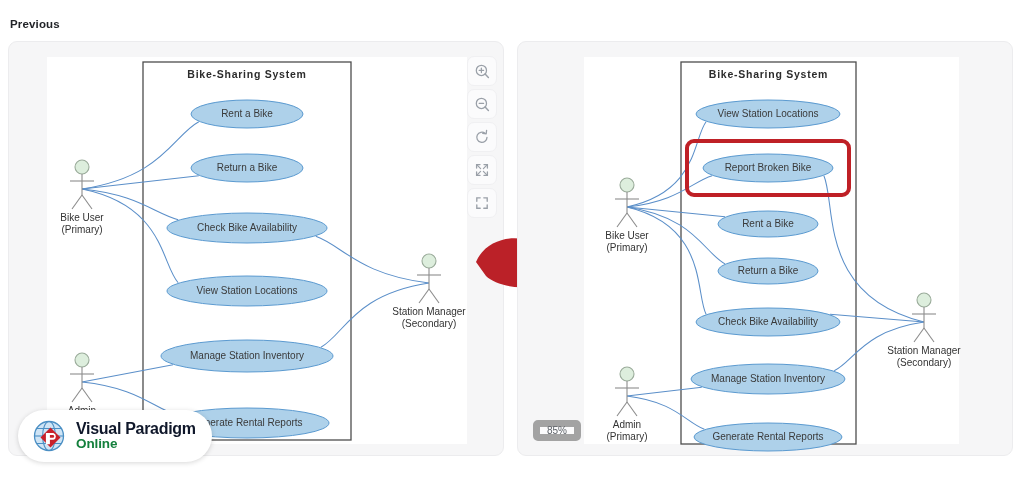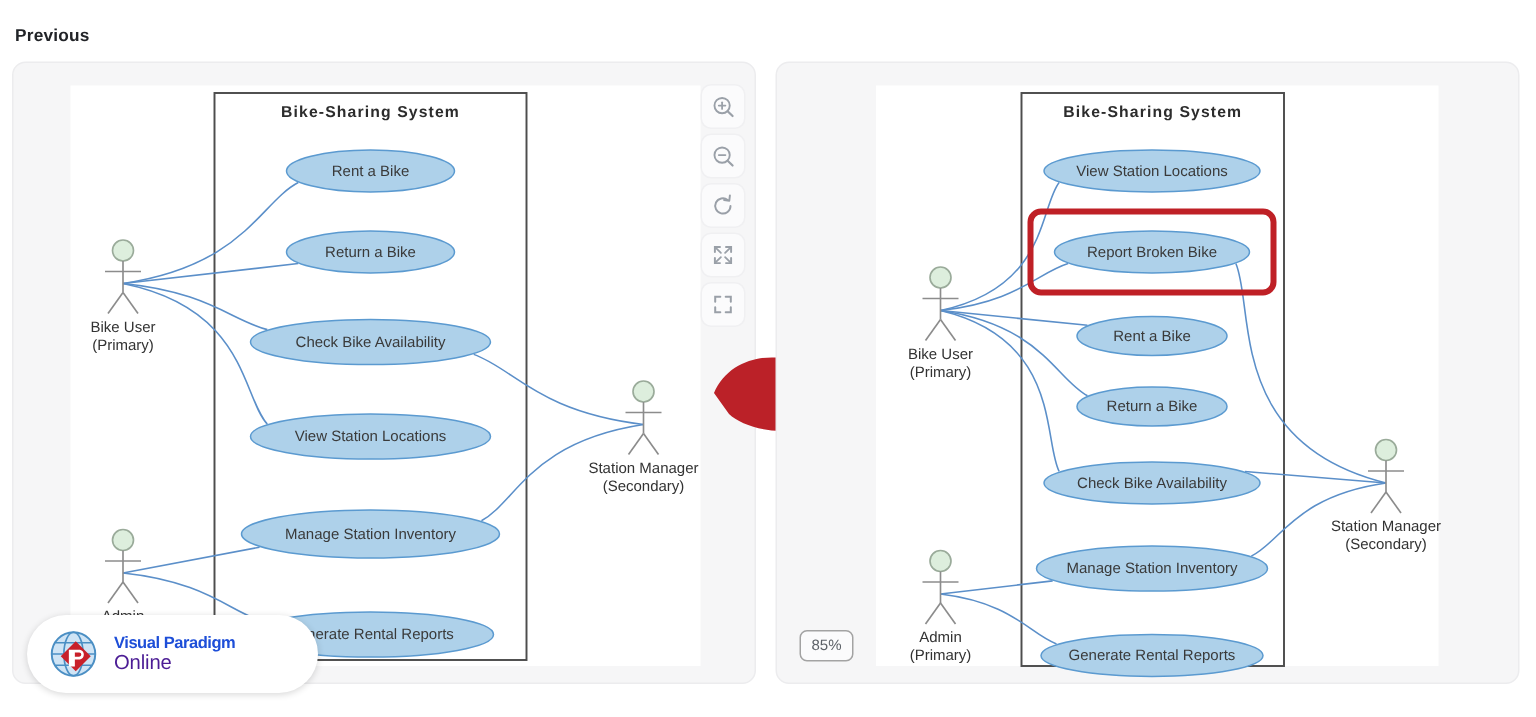--- a/index.html
+++ b/index.html
@@ -86,21 +86,21 @@
 
   
   .zoom-badge {
     position: absolute;
     left: 15px;
     bottom: 14px;
     min-width: 32px;
     height: 21px;
     padding: 0 7px;
     background: #fbfbfc;
-    border: 1px solid #a3a3a3;
+    border: 7px solid #a3a3a3;
     border-radius: 5px;
     font-size: 10px;
     color: #5d6268;
     display: flex;
     align-items: center;
     justify-content: center;
     box-sizing: border-box;
   }
 
   
@@ -125,30 +125,30 @@
     display: flex;
     align-items: center;
     padding-left: 14px;
     box-sizing: border-box;
   }
   #vp-wordmark {
     margin-left: 8px;
     line-height: 1.02;
   }
   .vp-line1 {
-    font-size: 11px;
+    font-size: 16px;
     font-weight: 700;
-    color: #1d4ed8;
+    color: #0f172a;
     letter-spacing: -0.3px;
     white-space: nowrap;
   }
   .vp-line2 {
     font-size: 13.5px;
-    font-weight: 400;
-    color: #4c1d95;
+    font-weight: 700;
+    color: #15803d;
     letter-spacing: -0.1px;
   }
 
   
   .sys-box {
     fill: none;
     stroke: #4d4d4d;
     stroke-width: 1.3;
   }
   .sys-title {

